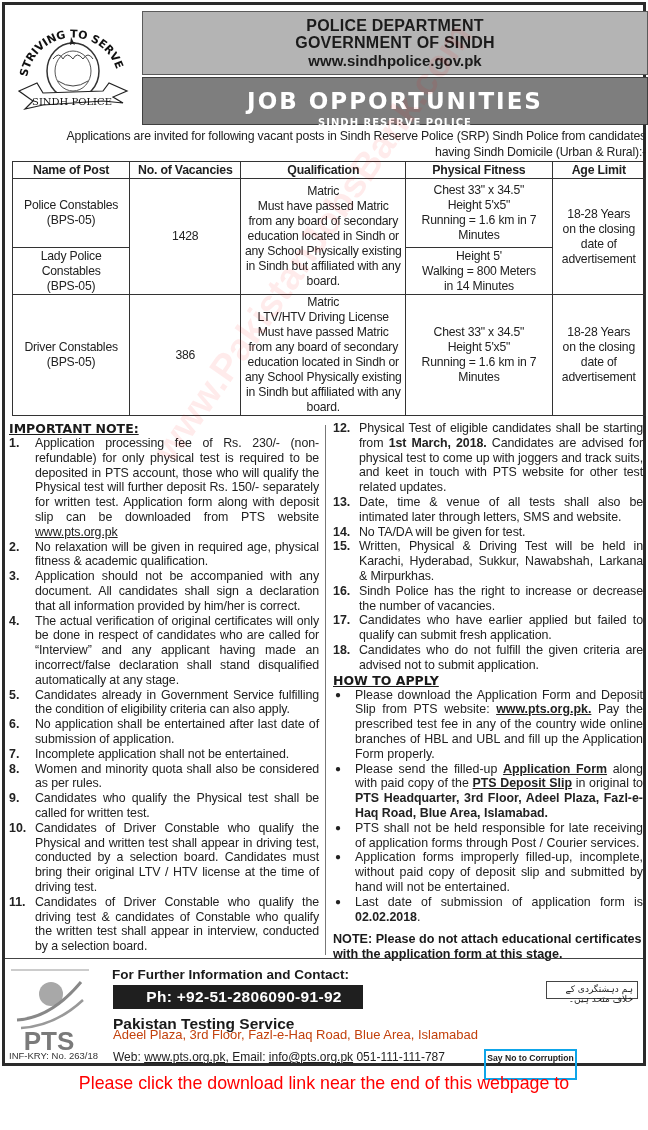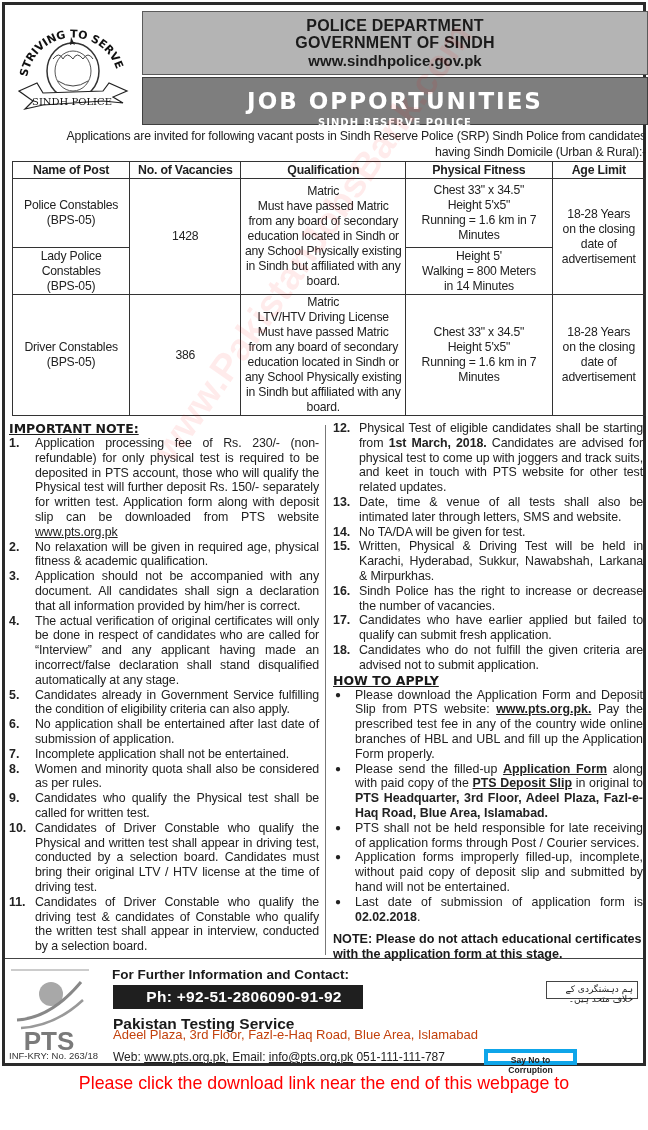--- a/index.html
+++ b/index.html
@@ -75,21 +75,21 @@
   .footer { position: absolute; left: 0; top: 957px; width: 638px; height: 102px; }
   .pts-logo { position: absolute; left: 6px; top: 6px; width: 80px; height: 90px; }
   .inf-ref { position: absolute; left: 4px; top: 88px; font-size: 9.5px; color: #333; }
   .contact-head { position: absolute; left: 107px; top: 5px; font-weight: bold; font-size: 13.5px; color: #1a1a1a; }
   .phone-box { position: absolute; left: 108px; top: 23px; width: 250px; height: 24px; background: #1f1f1f; color: #fff; font-weight: bold; font-size: 15.5px; padding: 3px 0 0 12px; letter-spacing: 0.3px; text-align: center; }
   .org-name { position: absolute; left: 108px; top: 53px; font-weight: bold; font-size: 15.5px; color: #1a1a1a; }
   .address { position: absolute; left: 108px; top: 65px; font-size: 13px; color: #c2410c; }
   .web-line { position: absolute; left: 108px; top: 88px; font-size: 12px; color: #222; }
   .web-line u { text-decoration: underline; }
   .urdu-box { position: absolute; left: 541px; top: 19px; width: 92px; height: 18px; border: 1px solid #444; font-family: "DejaVu Sans", sans-serif; font-size: 9px; text-align: right; padding: 2px 4px 0 0; direction: rtl; color: #222; }
-  .corruption-box { position: absolute; left: 479px; top: 87px; width: 93px; height: 16px; border: 4px solid #0ea5e9; font-weight: bold; font-size: 8.6px; text-align: center; padding-top: 2px; color: #222; }
+  .corruption-box { position: absolute; left: 479px; top: 87px; width: 93px; height: 31px; border: 2px solid #0ea5e9; font-weight: bold; font-size: 8.6px; text-align: center; padding-top: 2px; color: #222; }
 
   .download-msg {
     position: absolute; left: 0; top: 1072px; width: 648px; text-align: center;
     color: #ff0000; font-size: 17.8px; line-height: 23px; font-family: "Liberation Sans", sans-serif;
   }
   .watermark {
     position: absolute; left: 140px; top: 440px; font-size: 38px; font-weight: bold;
     color: rgba(255, 0, 0, 0.08); transform: rotate(-55deg); transform-origin: left top; white-space: nowrap;
     pointer-events: none;
   }

